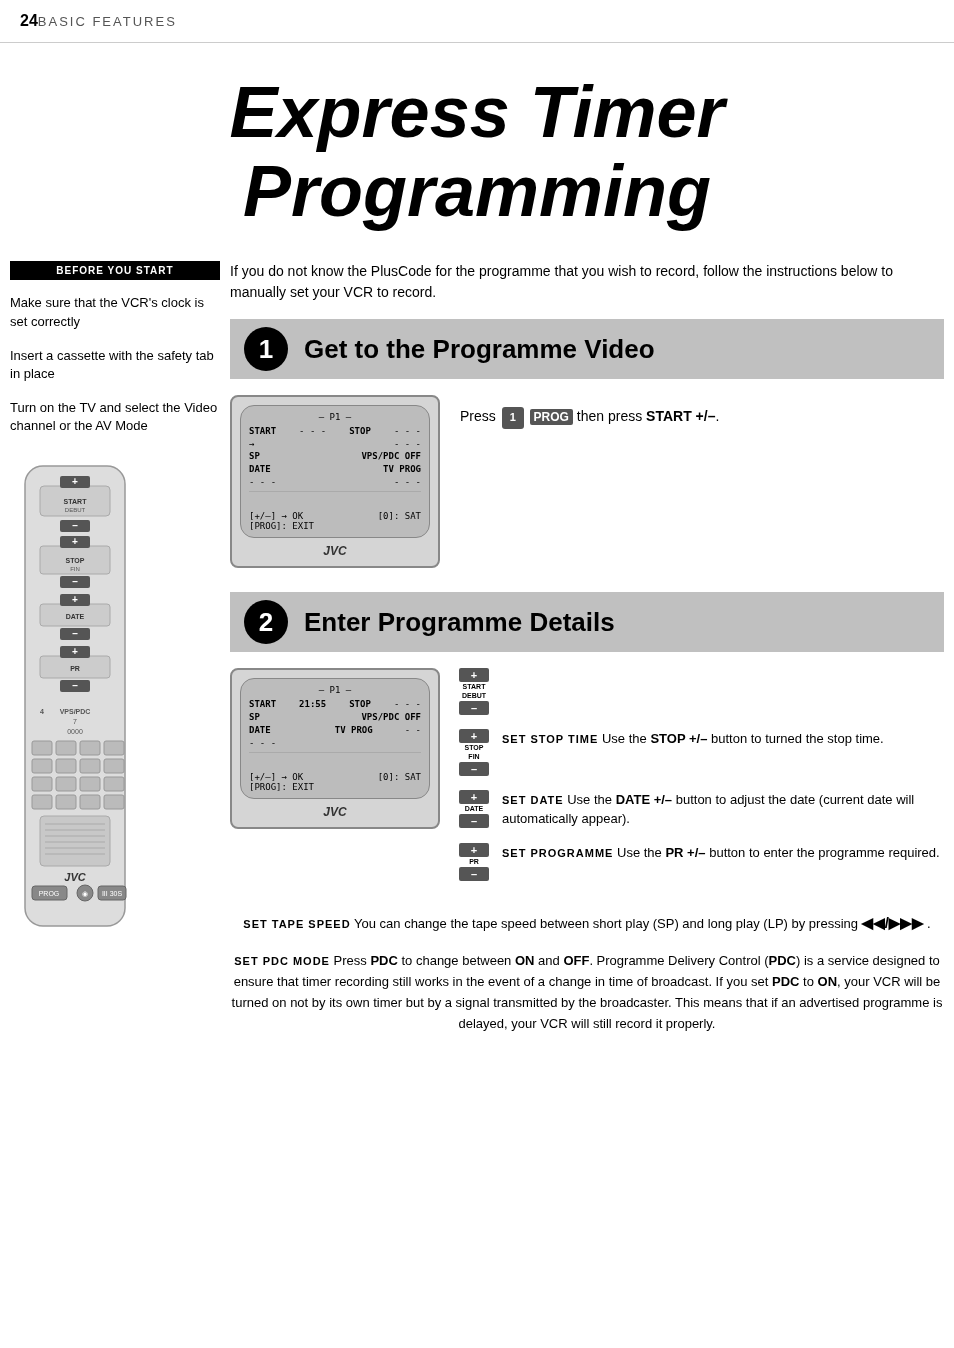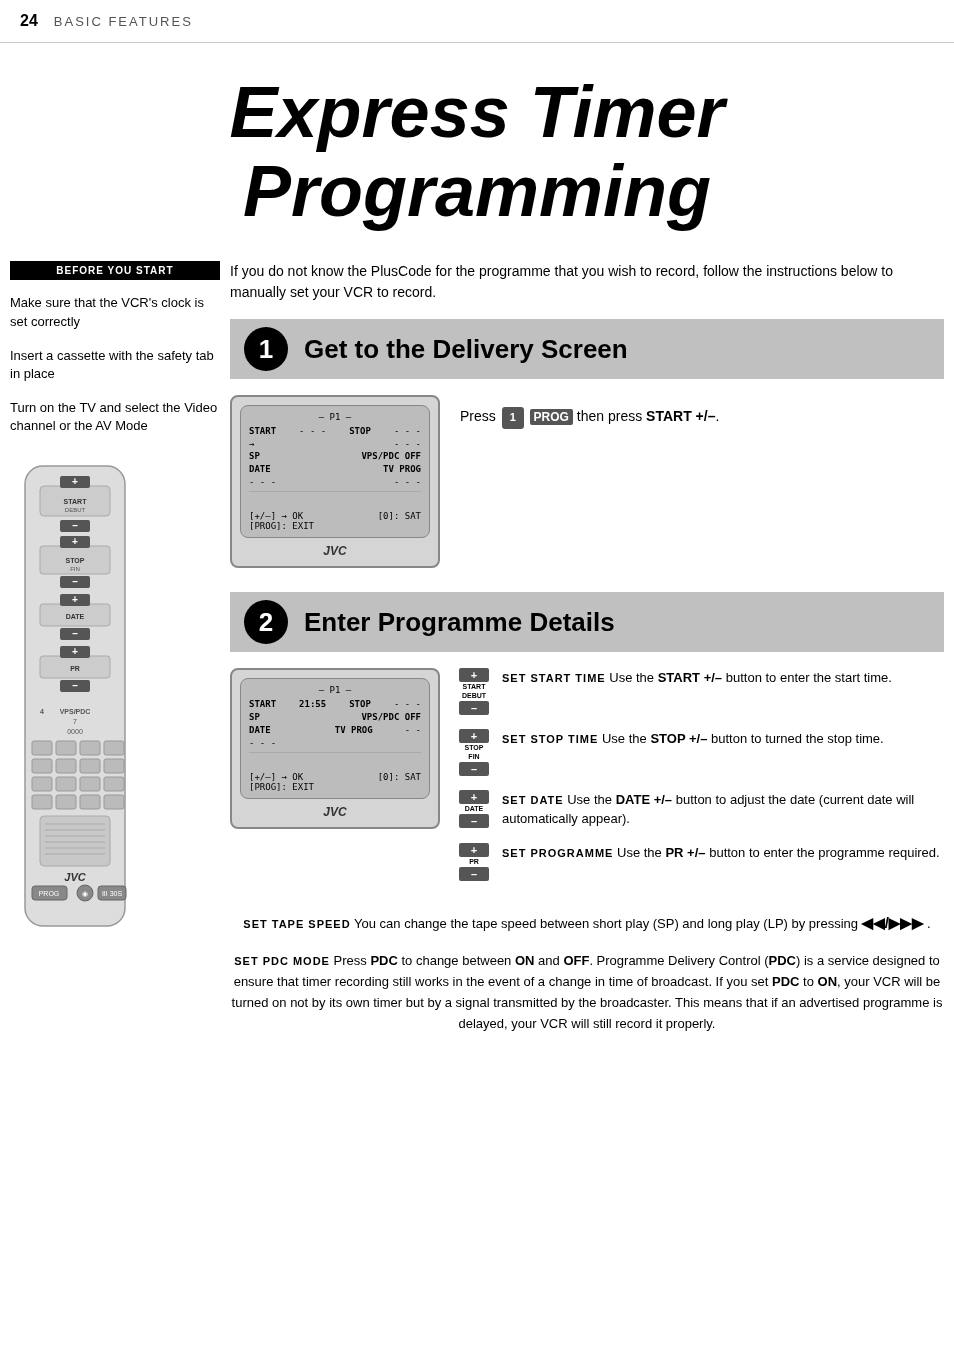--- a/index.html
+++ b/index.html
@@ -15,21 +15,20 @@
     
     .page-header {
       display: flex;
       align-items: center;
       padding: 12px 20px;
       border-bottom: 1px solid #ccc;
     }
     .page-number {
       font-weight: bold;
       font-size: 16px;
-      margin-right: 16px;
     }
     .section-label {
       font-size: 13px;
       letter-spacing: 2px;
       color: #555;
     }
 
     
     .main-title {
       text-align: center;
@@ -270,21 +269,21 @@
       border-radius: 8px;
       background: #d5d5d5;
       padding: 8px;
       width: 210px;
       position: relative;
     }
 
     .vcr-screen-inner {
       background: #bcbcbc;
       border: 1px solid #888;
-      border-radius: 8px;
+      border-radius: 14px;
       padding: 6px 8px;
       font-size: 9px;
       font-family: monospace;
       margin-bottom: 6px;
     }
 
     .vcr-brand-label {
       text-align: center;
       font-size: 12px;
       font-style: italic;
@@ -400,21 +399,21 @@
     </div>
   </div>
 
   <div class="right-column">
 
     <p class="intro-text">If you do not know the PlusCode for the programme that you wish to record, follow the instructions below to manually set your VCR to record.</p>
 
     <div class="step-section">
       <div class="step-header">
         <div class="step-number">1</div>
-        <span class="step-title">Get to the Delivery Screen</span>
+        <span class="step-title">Get to the Programme Video</span>
       </div>
 
       <div class="step1-body">
 
         <div style="width:210px; flex-shrink:0;">
           <div class="vcr-device">
             <div class="vcr-screen-inner">
               <div style="text-align:center; font-size:9px; margin-bottom:4px;">– P1 –</div>
               <div class="vcr-screen-row">
                 <span class="label">START</span>
@@ -513,24 +512,20 @@
         </div>
 
         <div class="step2-right">
 
           <div class="control-item">
             <div class="control-button">
               <div class="btn-plus">+</div>
               <div class="btn-label">START<br>DEBUT</div>
               <div class="btn-minus">–</div>
             </div>
-            <div class="control-desc">
-              <span class="setting-name">SET START TIME</span>
-              <span>  Use the  </span><strong>START +/–</strong><span> button to enter the start time.</span>
-            </div>
           </div>
 
           <div class="control-item">
             <div class="control-button">
               <div class="btn-plus">+</div>
               <div class="btn-label">STOP<br>FIN</div>
               <div class="btn-minus">–</div>
             </div>
             <div class="control-desc">
               <span class="setting-name">SET STOP TIME</span>

